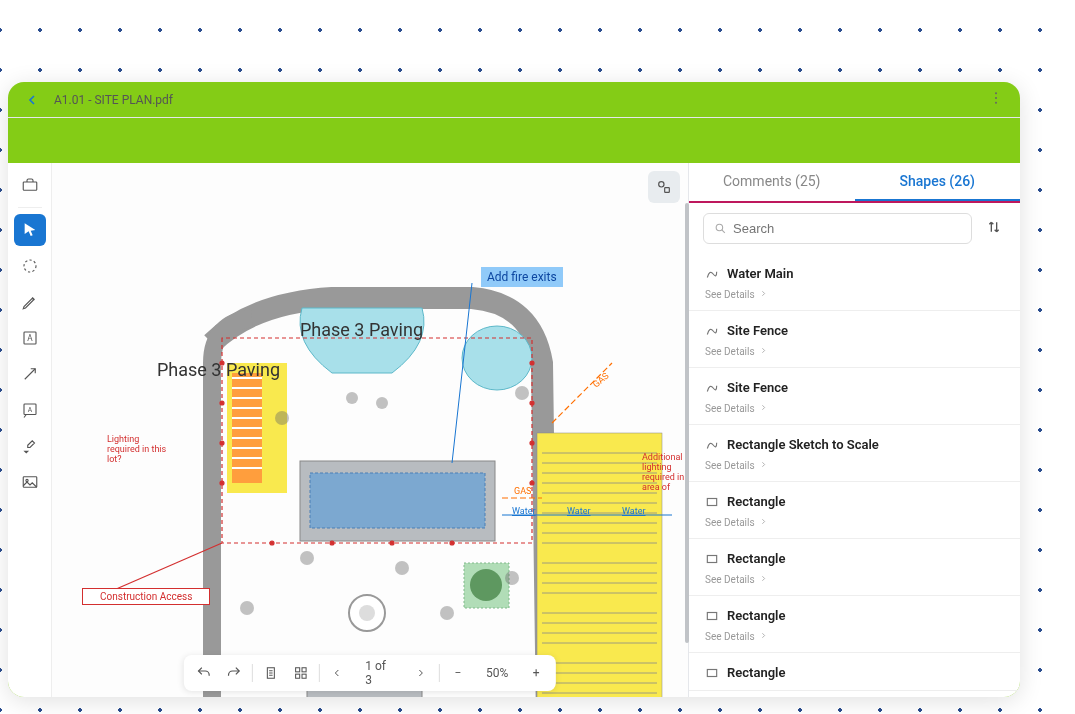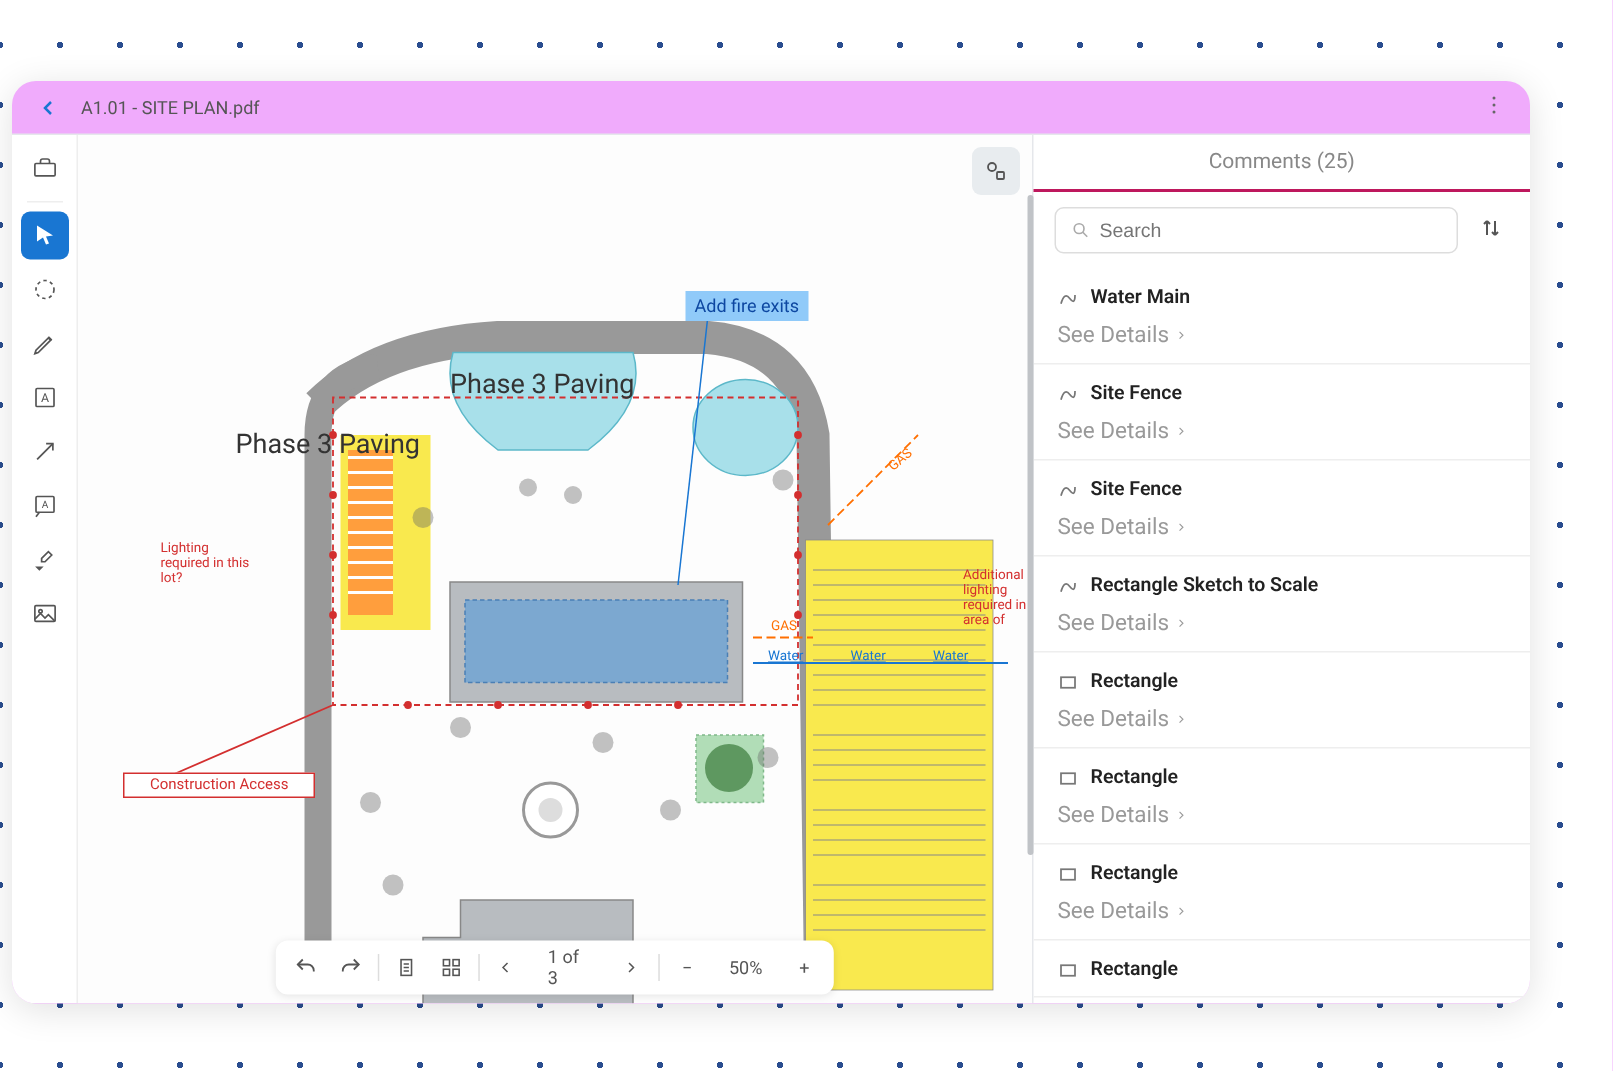--- a/index.html
+++ b/index.html
@@ -1,21 +1,21 @@
 <!DOCTYPE html>
 <html><head>
 <meta charset="utf-8">
 <style>
 * { box-sizing: border-box; margin: 0; padding: 0; }
 body { font-family: -apple-system, BlinkMacSystemFont, "Segoe UI", Roboto, sans-serif; background: #fff; width: 1075px; height: 714px; overflow: hidden; position: relative; }
 
 
 .dots { position: absolute; top: 0; left: 0; width: 100%; height: 100%; background-image: radial-gradient(circle, #2a4d8f 2px, transparent 2px); background-size: 40px 40px; background-position: 20px 10px; z-index: 0; }
 
-.app-window { position: absolute; top: 54px; left: 8px; width: 1012px; height: 615px; background: #f0abfc; border-radius: 16px; box-shadow: 0 4px 24px rgba(0,0,0,0.12); z-index: 10; overflow: hidden; display: flex; flex-direction: column; }
+.app-window { position: absolute; top: 82px; left: 8px; width: 1012px; height: 615px; background: #84cc16; border-radius: 16px; box-shadow: 0 4px 24px rgba(0,0,0,0.12); z-index: 10; overflow: hidden; display: flex; flex-direction: column; gap: 45px; }
 
 
 .header { height: 36px; display: flex; align-items: center; padding: 0 12px; border-bottom: 1px solid #e5e7eb; }
 .back-btn { color: #1976d2; cursor: pointer; padding: 4px; display: flex; }
 .file-title { font-size: 12px; color: #555; margin-left: 10px; }
 .header-spacer { flex: 1; }
 .more-btn { color: #666; cursor: pointer; padding: 4px; }
 
 .body { flex: 1; display: flex; overflow: hidden; }
 
@@ -26,21 +26,21 @@
 
 
 .canvas-area { flex: 1; position: relative; background: #fafafa; overflow: hidden; }
 .canvas-svg { position: absolute; top: 0; left: 0; }
 .diagram-btn { position: absolute; top: 8px; right: 8px; width: 32px; height: 32px; background: #e8ecef; border-radius: 6px; display: flex; align-items: center; justify-content: center; color: #555; cursor: pointer; }
 
 
 .annot { position: absolute; font-size: 10px; }
 .annot.red-box { border: 1px solid #d32f2f; color: #d32f2f; padding: 2px 17px; background: #fff; }
 .annot.red-text { color: #d32f2f; font-size: 9px; line-height: 1.1; }
-.annot.blue-box { background: #90caf9; color: #0d47a1; padding: 3px 6px; font-size: 12px; }
+.annot.blue-box { background: #90caf9; color: #0d47a1; padding: 3px 6px; font-size: 12px; margin-left: 24px; }
 .annot.gas { color: #ff6f00; font-size: 9px; }
 .annot.water { color: #1976d2; font-size: 9px; text-decoration: underline; }
 .annot.phase { color: #333; font-size: 18px; }
 
 
 .bottom-bar { position: absolute; bottom: 6px; left: 50%; transform: translateX(-50%); display: flex; align-items: center; gap: 6px; background: #fff; padding: 4px 8px; border-radius: 8px; box-shadow: 0 1px 6px rgba(0,0,0,0.1); font-size: 12px; color: #555; }
 .bb-btn { width: 26px; height: 26px; display: flex; align-items: center; justify-content: center; cursor: pointer; border-radius: 4px; }
 .bb-sep { width: 1px; height: 18px; background: #ddd; }
 .page-ind { padding: 0 10px; }
 
@@ -54,21 +54,21 @@
 .tab { flex: 1; text-align: center; padding: 10px 0; font-size: 14px; color: #888; cursor: pointer; }
 .tab.active { color: #1976d2; border-bottom: 2px solid #1976d2; font-weight: 500; }
 .search-row { display: flex; align-items: center; padding: 10px 14px; gap: 10px; }
 .search-box { flex: 1; border: 1px solid #ddd; border-radius: 6px; padding: 7px 10px; display: flex; align-items: center; gap: 6px; color: #aaa; font-size: 13px; justify-content: center; }
 .search-box input { border: none; outline: none; flex: 1; font-size: 13px; background: transparent; }
 .sort-btn { color: #555; cursor: pointer; padding: 4px; }
 .shape-list { flex: 1; overflow-y: auto; }
 .shape-item { border-bottom: 1px solid #eee; padding: 12px 16px 10px; }
 .shape-head { display: flex; align-items: center; gap: 8px; font-size: 13px; font-weight: 600; color: #222; }
 .shape-icon { color: #777; display: flex; }
-.see-details { font-size: 15px; color: #999; margin-top: 8px; display: flex; align-items: center; gap: 4px; cursor: pointer; }
+.see-details { font-size: 10px; color: #999; margin-top: 8px; display: flex; gap: 4px; cursor: pointer; }
 </style>
 </head>
 <body>
 
 <div class="dots"></div>
 
 <div class="app-window">
 
   <div class="header">
     <div class="back-btn">
@@ -315,20 +315,21 @@
         <div class="bb-btn">−</div>
         <div class="page-ind">50%</div>
         <div class="bb-btn">+</div>
       </div>
     </div>
 
     <div class="side-panel">
       <div class="scroll-ind"></div>
       <div class="tabs">
         <div class="tab">Comments (25)</div>
+        <div class="tab active">Shapes (26)</div>
       </div>
       <div class="search-row">
         <div class="search-box">
           <svg width="13" height="13" viewBox="0 0 24 24" fill="none" stroke="currentColor" stroke-width="2">
               <circle cx="10" cy="10" r="6"></circle>
               <line x1="20" y1="20" x2="14.5" y2="14.5"></line>
             </svg>
           <input type="text" placeholder="Search" style="">
         </div>
         <div class="sort-btn">

